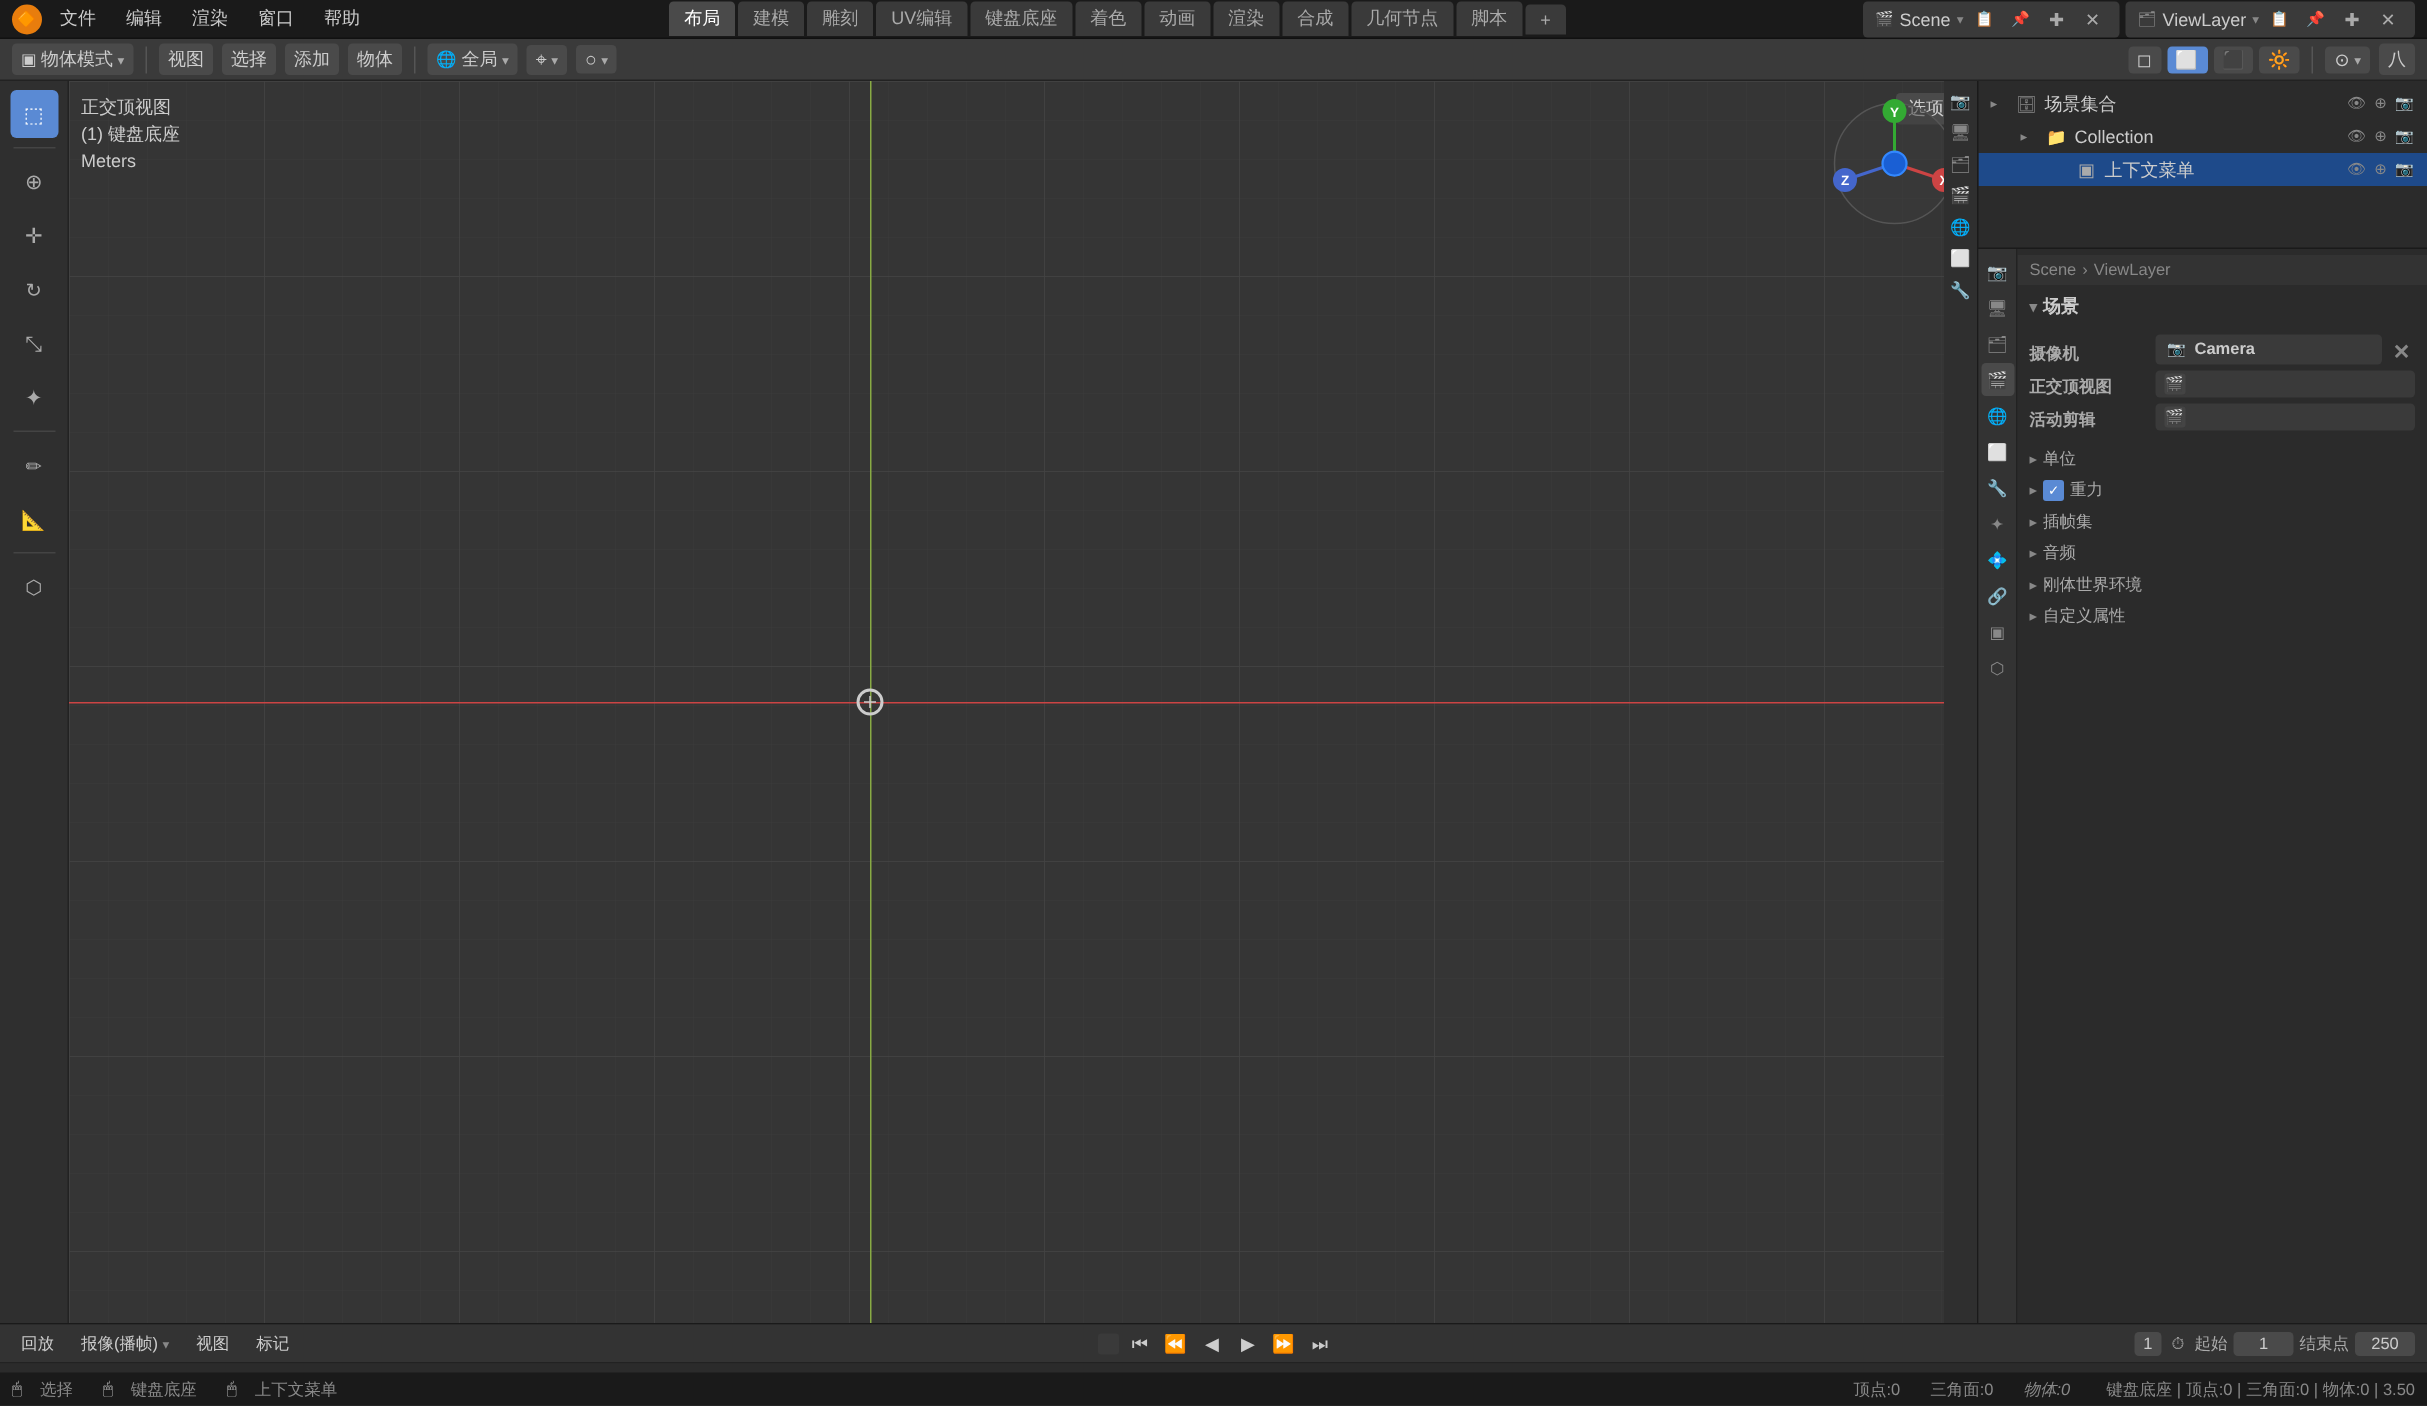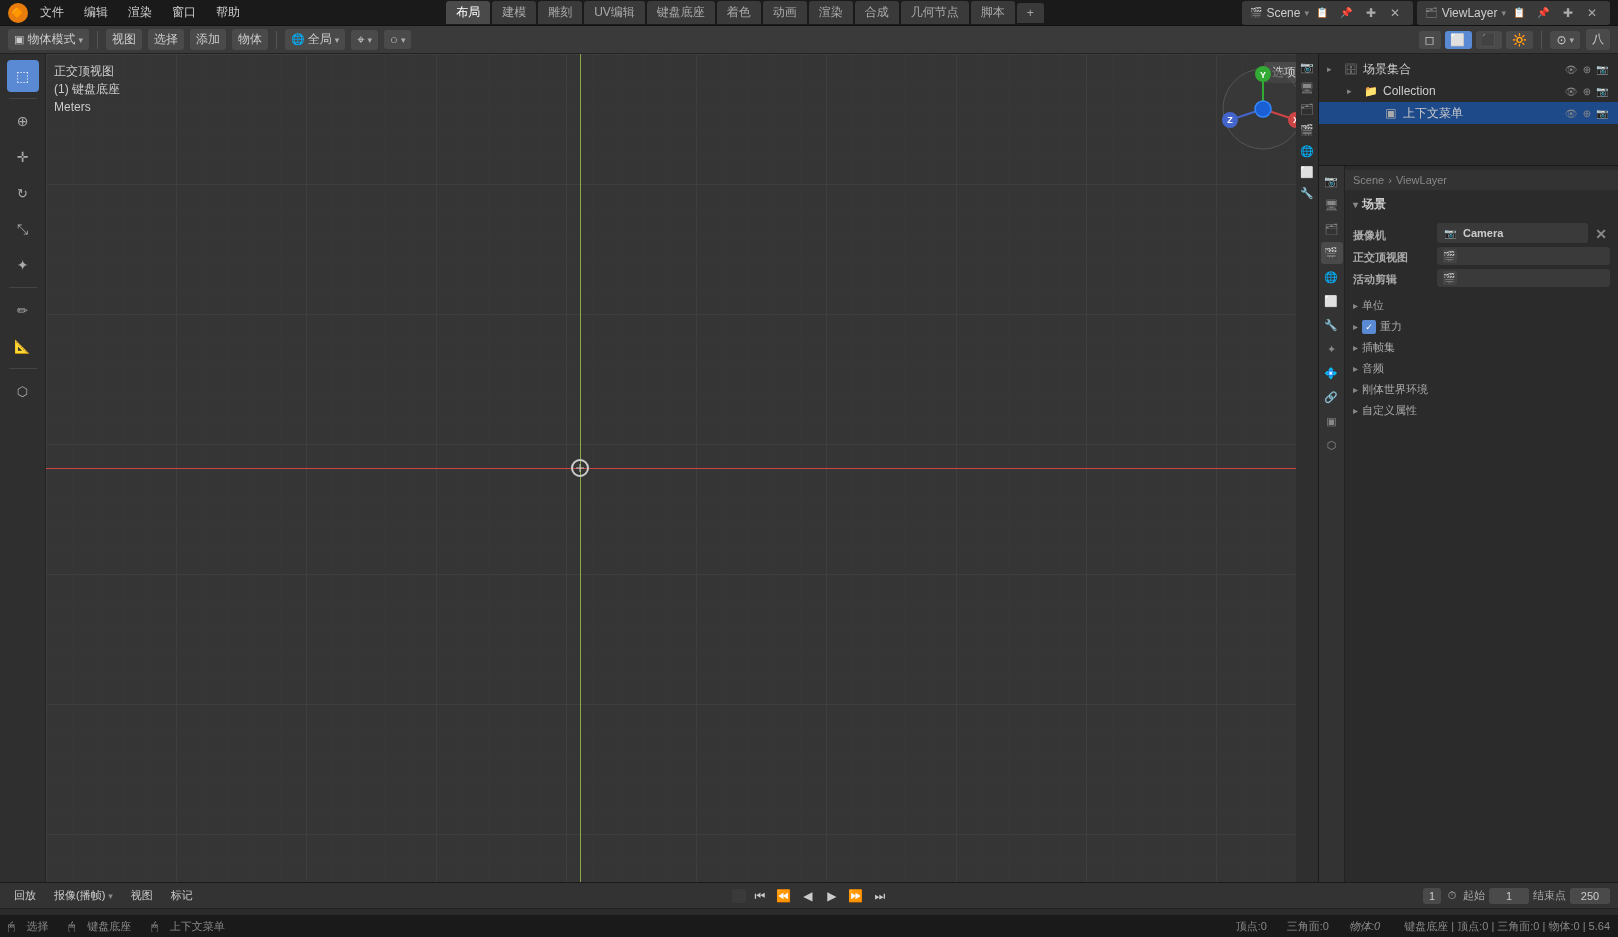--- a/index.html
+++ b/index.html
@@ -812,21 +812,21 @@
   <span>选择</span>
   <span style="margin-left:8px; color:#ccc;">🖱</span>
   <span>键盘底座</span>
   <span style="margin-left:8px; color:#ccc;">🖱</span>
   <span>上下文菜单</span>
   <div style="flex:1;"></div>
   <span>顶点:0</span>
   <span style="margin-left:8px;">三角面:0</span>
   <span style="margin-left:8px;font-style:italic;">物体:0</span>
   <span style="margin-left:12px;">
-    键盘底座 | 顶点:0 | 三角面:0 | 物体:0 | 5.64
+    键盘底座 | 顶点:0 | 三角面:0 | 物体:0 | 3.50
   </span>
 </div>
 
 <div class="viewport-right-icons">
   <div class="vr-icon" title="渲染属性">📷</div>
   <div class="vr-icon" title="输出">🖥</div>
   <div class="vr-icon" title="视图层">🗂</div>
   <div class="vr-icon" title="场景">🎬</div>
   <div class="vr-icon" title="世界环境">🌐</div>
   <div class="vr-icon" title="物体">⬜</div>

